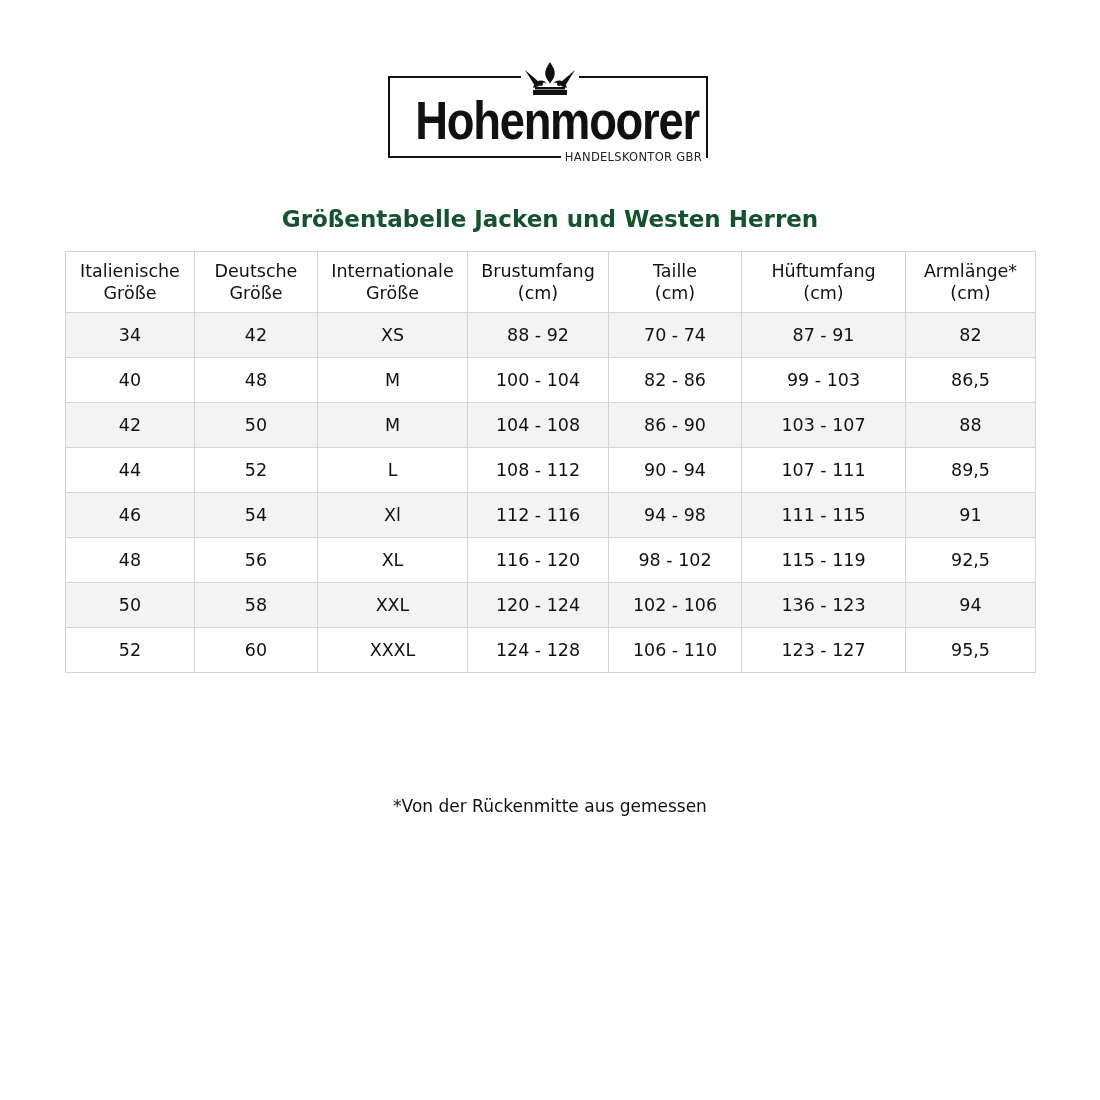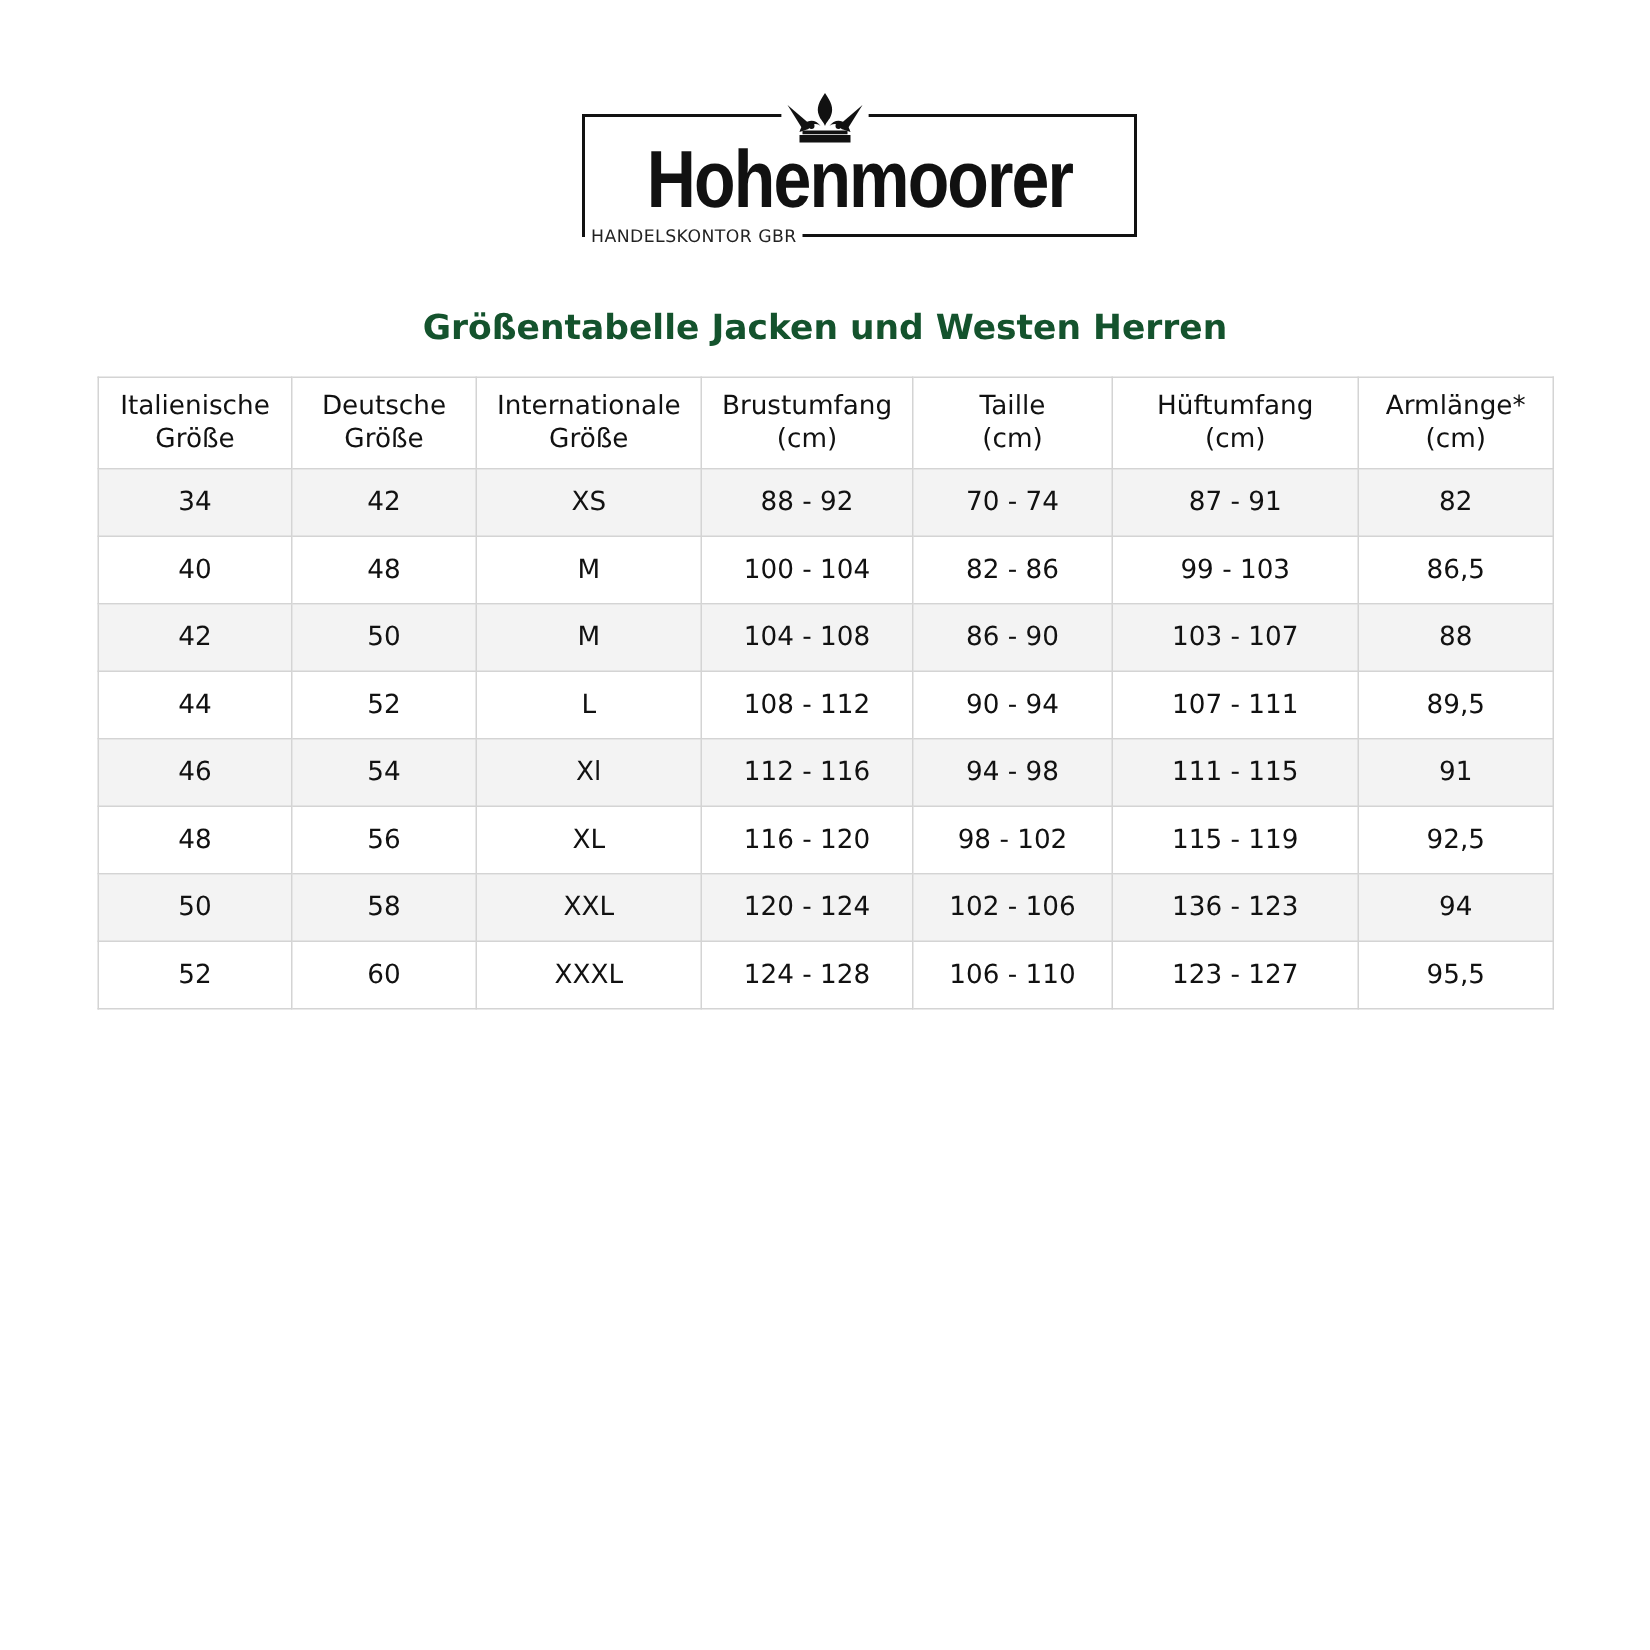--- a/index.html
+++ b/index.html
@@ -12,21 +12,21 @@
       height: 1100px;
       position: relative;
       overflow: hidden;
       font-family: "DejaVu Sans", sans-serif;
       color: #111111;
     }
     .logo {
       position: absolute;
       left: 388px;
       top: 76px;
-      width: 370px;
+      width: 320px;
       height: 82px;
       border: 2.5px solid #111;
       box-sizing: border-box;
     }
     .logo-crown {
       position: absolute;
       left: 131px;
       top: -18px;
       width: 58px;
       height: 38px;
@@ -46,21 +46,21 @@
       line-height: 56px;
       color: #111;
       transform: scaleX(0.84);
       transform-origin: center;
     }
     .logo-sub {
       position: absolute;
       left: 0;
       right: 0;
       bottom: -9px;
-      text-align: left;
+      text-align: right;
     }
     .logo-sub span {
       background: #fff;
       padding: 0 4px;
       font-family: "DejaVu Sans", sans-serif;
       font-size: 11.5px;
       letter-spacing: 0.3px;
       color: #222;
       line-height: 14px;
     }
@@ -237,13 +237,14 @@
         <td>XXXL</td>
         <td>124 - 128</td>
         <td>106 - 110</td>
         <td>123 - 127</td>
         <td>95,5</td>
       </tr>
     </tbody>
 </table>
 
 <div class="footnote">
+  <div>*Von der Rückenmitte aus gemessen</div>
 </div>
 
 </body></html>

